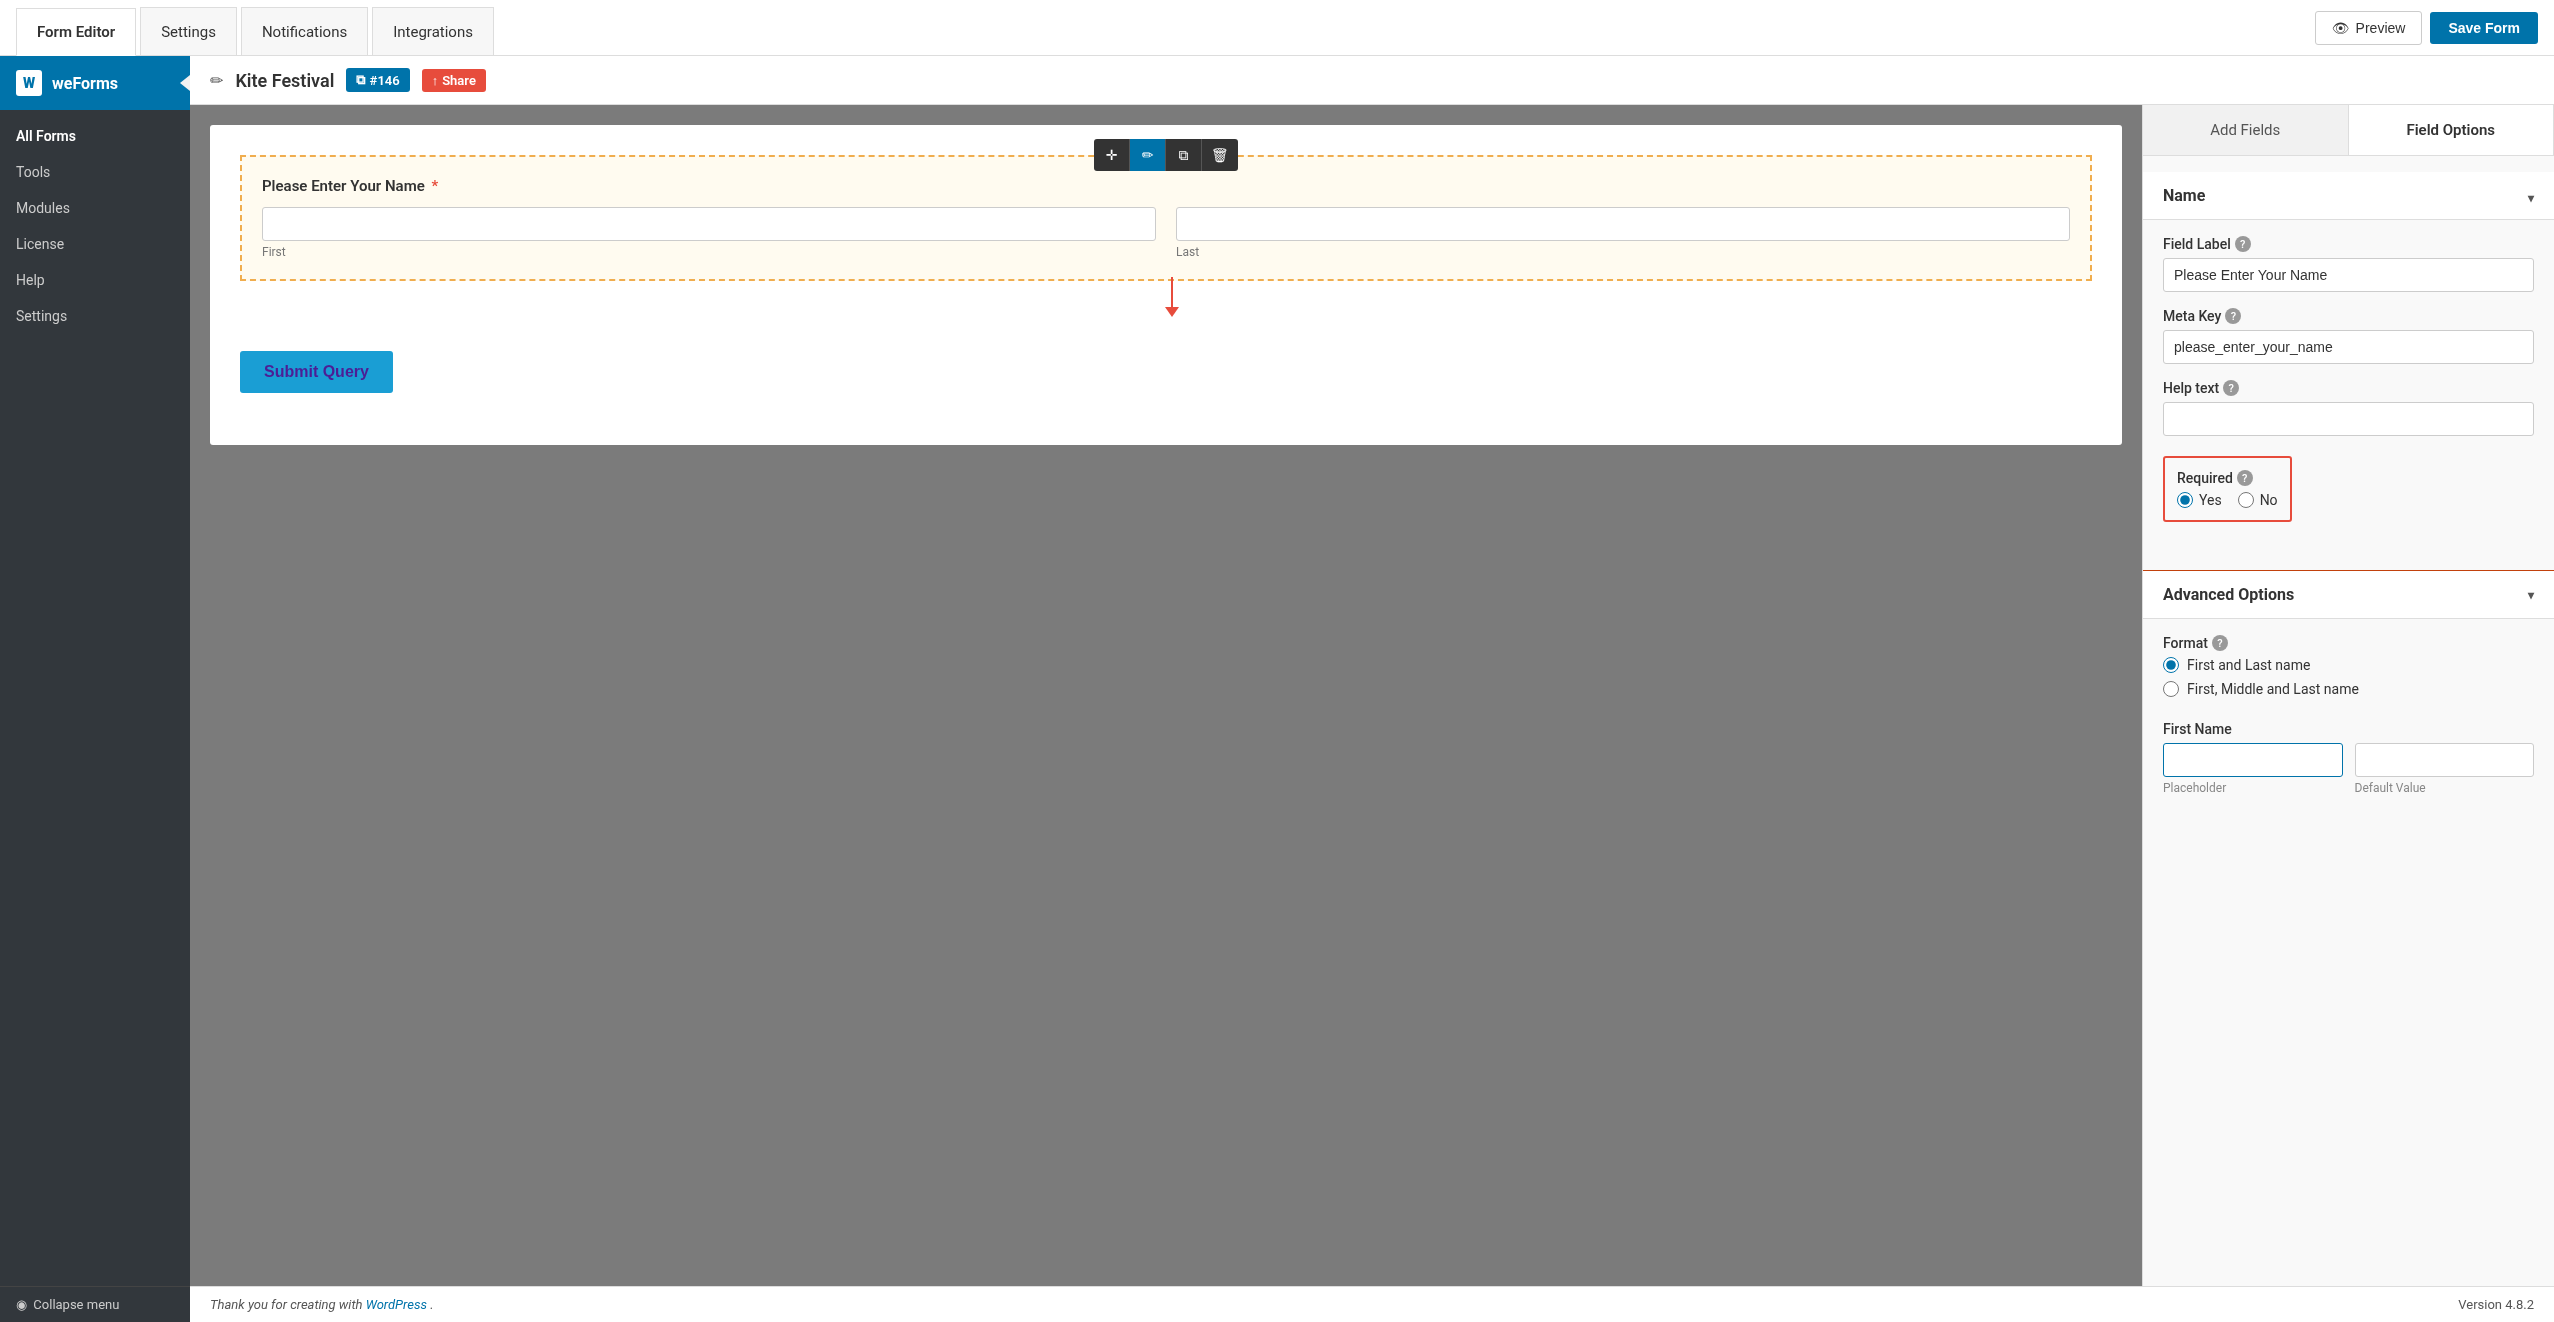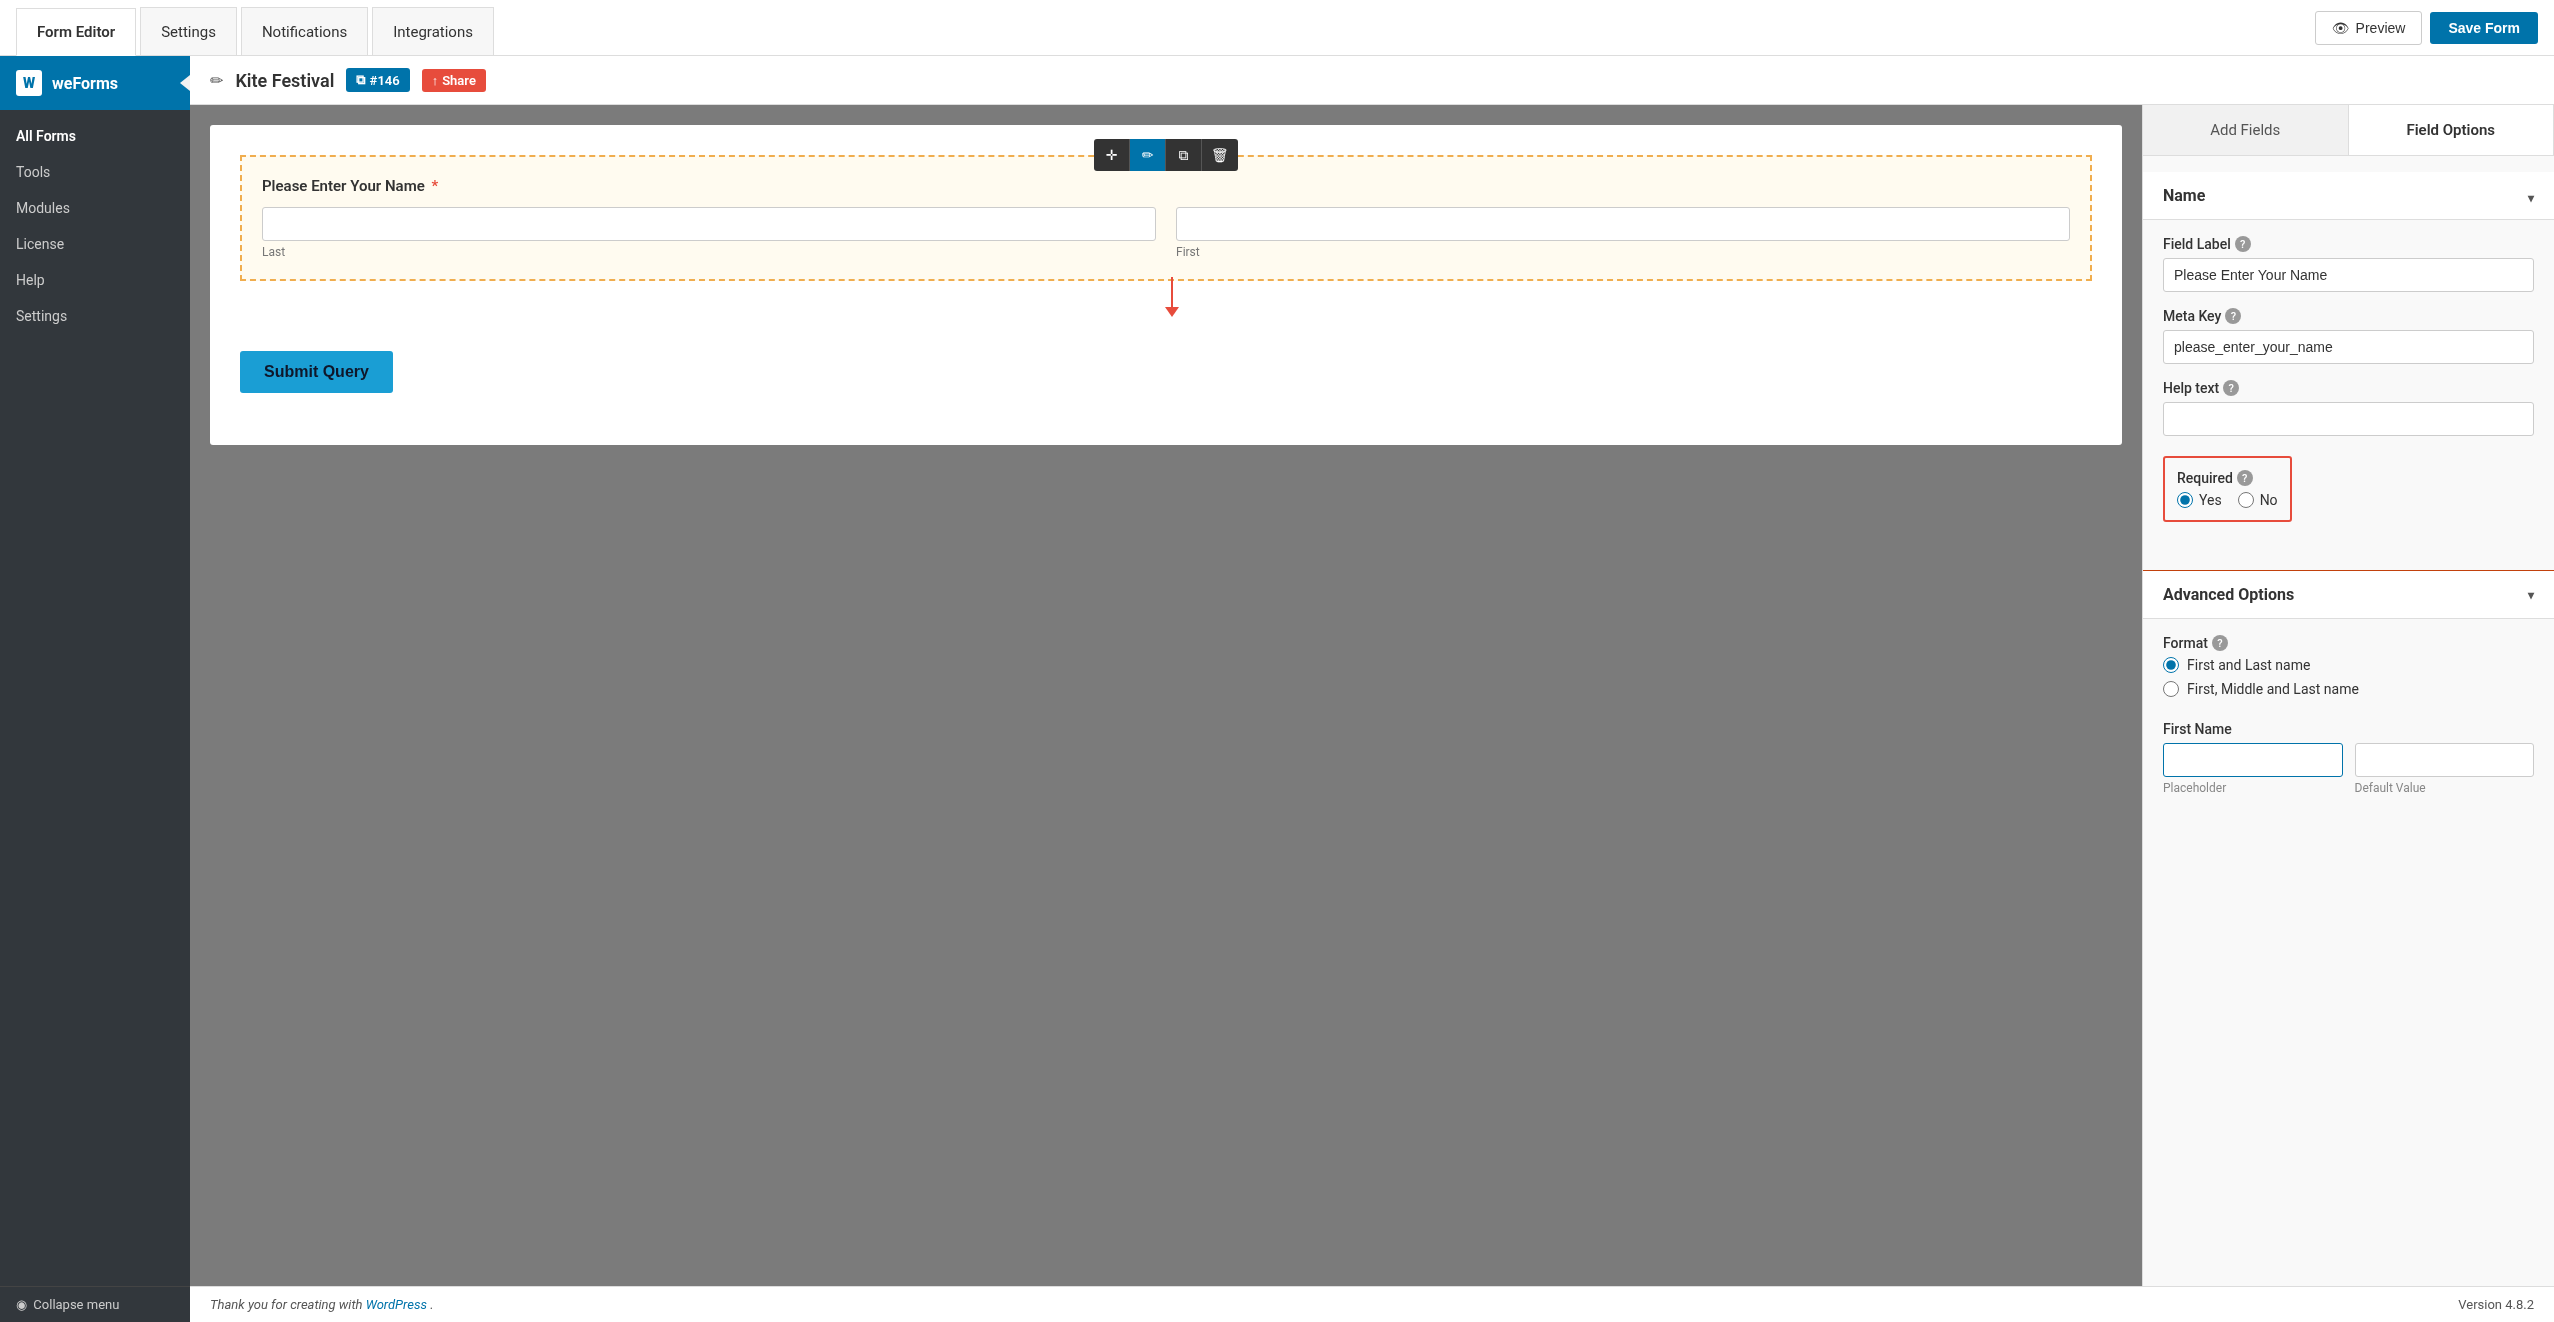--- a/index.html
+++ b/index.html
@@ -47,21 +47,21 @@
     .field-label { font-size: 15px; font-weight: 600; color: #333; margin-bottom: 12px; }
     .field-label .required { color: #e74c3c; margin-left: 3px; }
     .field-toolbar { position: absolute; top: -18px; left: 50%; transform: translateX(-50%); background: #333; border-radius: 3px; display: flex; align-items: center; overflow: hidden; }
     .field-toolbar-btn { width: 36px; height: 32px; display: flex; align-items: center; justify-content: center; color: #fff; cursor: pointer; border-right: 1px solid #555; font-size: 14px; }
     .field-toolbar-btn.active { background: #0073aa; }
     .field-toolbar-btn:last-child { border-right: none; }
     .field-input-row { display: flex; gap: 20px; }
     .field-input-col { flex: 1; }
     .field-input { width: 100%; border: 1px solid #ccc; border-radius: 3px; padding: 8px 10px; font-size: 14px; color: #555; background: #fff; }
     .field-sublabel { font-size: 12px; color: #777; margin-top: 4px; }
-    .submit-btn { background: #1a9ed4; color: #0f172a; border: none; border-radius: 3px; padding: 12px 24px; font-size: 16px; font-weight: 600; cursor: pointer; margin-top: 10px; }
+    .submit-btn { background: #1a9ed4; color: #4c1d95; border: none; border-radius: 3px; padding: 12px 24px; font-size: 16px; font-weight: 600; cursor: pointer; margin-top: 10px; }
 
     
     .right-panel { width: 412px; background: #f9f9f9; border-left: 1px solid #ddd; overflow-y: auto; flex-shrink: 0; }
     .panel-tabs { display: flex; border-bottom: 1px solid #ddd; background: #f1f1f1; }
     .panel-tab { flex: 1; padding: 16px; text-align: center; font-size: 15px; cursor: pointer; color: #555; border-right: 1px solid #ddd; }
     .panel-tab.active { background: #fff; color: #333; font-weight: 600; }
     .panel-section { padding: 16px 20px; }
     .panel-section-header { display: flex; align-items: flex-end; justify-content: space-between; padding: 14px 20px; background: #fff; border-bottom: 1px solid #ddd; margin: 0 -20px 16px; font-size: 16px; font-weight: 700; color: #333; }
     .chevron { font-size: 12px; color: #555; }
     .field-group { margin-bottom: 16px; }
@@ -160,25 +160,25 @@
             </div>
 
             <div style="position:absolute; bottom:-38px; left:calc(50% - 1px); display:flex; flex-direction:column; align-items:center;">
               <div style="width:2px; height:30px; background:#e74c3c;"></div>
               <div style="width:0;height:0;border-left:7px solid transparent;border-right:7px solid transparent;border-top:10px solid #e74c3c;"></div>
             </div>
 
             <div class="field-input-row">
               <div class="field-input-col">
                 <input class="field-input" type="text" value="" style="">
-                <div class="field-sublabel">Last</div>
+                <div class="field-sublabel">First</div>
               </div>
               <div class="field-input-col">
                 <input class="field-input" type="text" value="" style="">
-                <div class="field-sublabel">First</div>
+                <div class="field-sublabel">Last</div>
               </div>
             </div>
           </div>
 
           <button class="submit-btn">Submit Query</button>
         </div>
       </div>
 
       <div class="right-panel">
 

